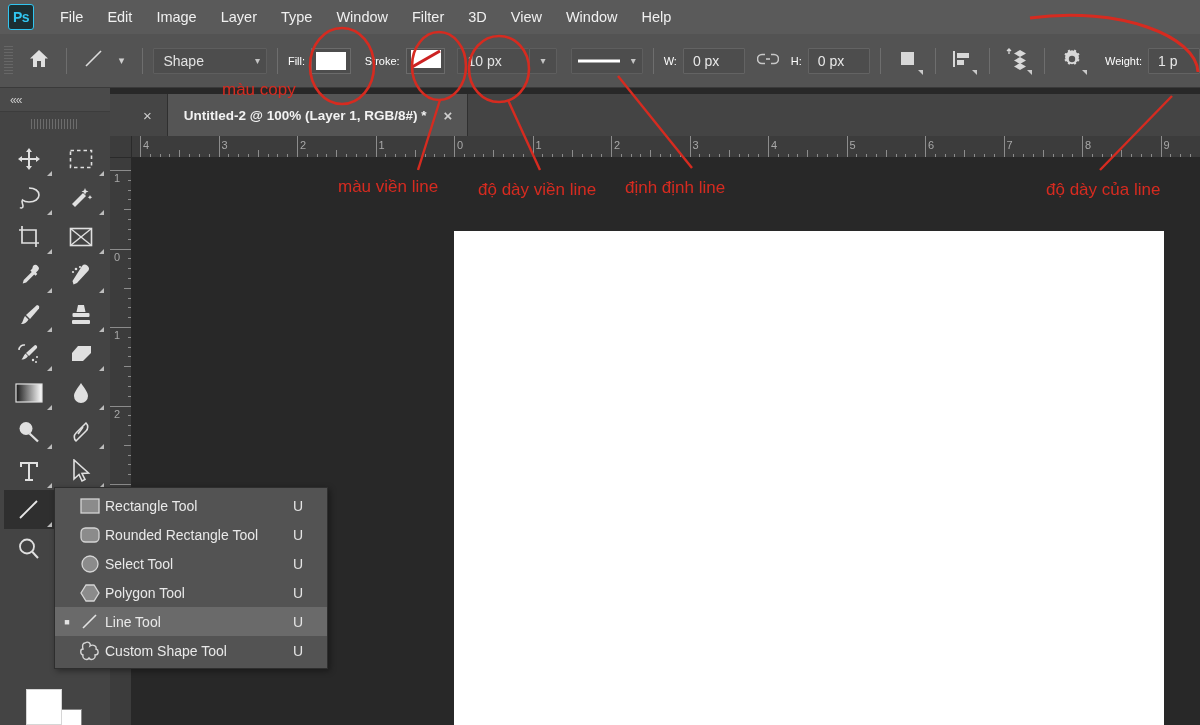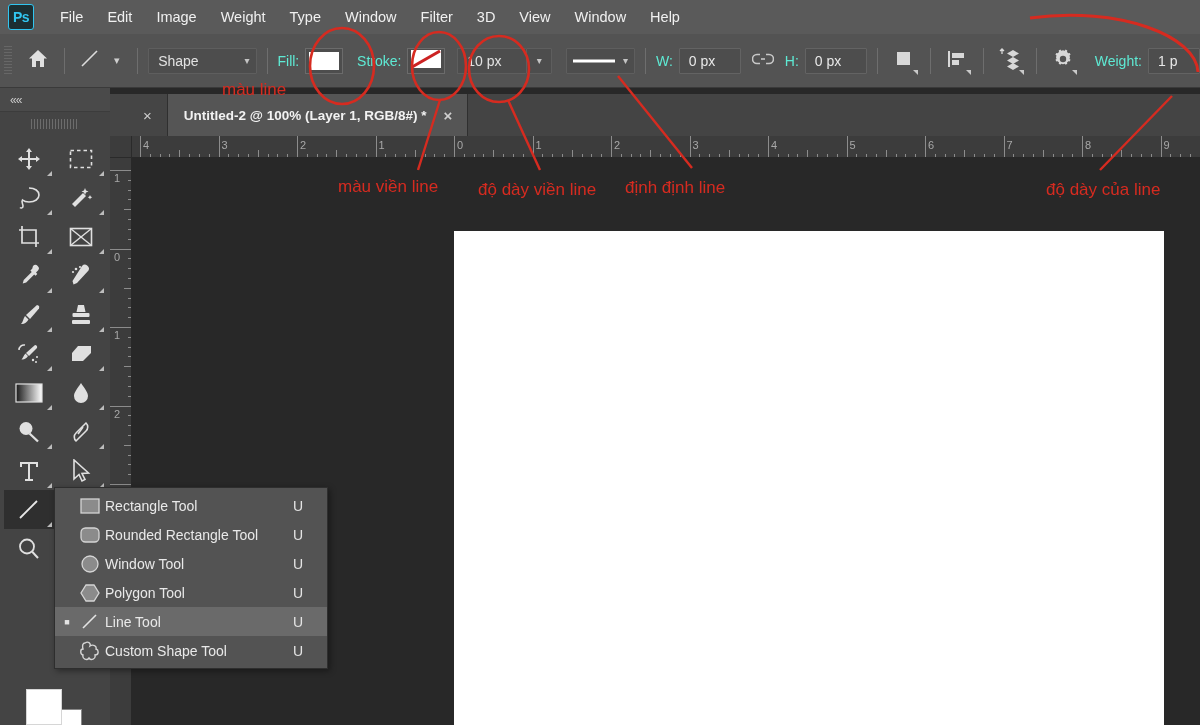--- a/index.html
+++ b/index.html
@@ -33,21 +33,21 @@
     position: absolute; left: 0; top: 34px; width: 1200px; height: 54px;
     background: #535353; display: flex; align-items: center;
     border-bottom: 1px solid #3a3a3a;
   }
   .ob-grip {
     width: 9px; height: 30px; margin: 0 5px 0 4px;
     background: repeating-linear-gradient(to bottom,#777 0 1px,transparent 1px 3px);
     opacity: .55;
   }
   .ob-sep { width: 1px; height: 26px; background: #6e6e6e; margin: 0 10px; }
-  .ob-label { color: #5eead4; font-size: 14px; margin-right: 6px; white-space: nowrap; }
+  .ob-label { color: #ffffff; font-size: 11px; margin-right: 6px; white-space: nowrap; }
   .ob-btn {
     width: 34px; height: 30px; display: flex; align-items: center; justify-content: center;
     cursor: default;
   }
   .ob-select {
     height: 26px; background: #4d4d4d; border: 1px solid #5e5e5e;
     color: #e2e2e2; font-size: 14px; display: flex; align-items: center;
     padding: 0 6px 0 9px; border-radius: 1px; cursor: default; white-space: nowrap;
   }
   .ob-select .chev { margin-left: auto; padding-left: 10px; opacity: .8; font-size: 10px; }
@@ -177,21 +177,21 @@
 </head>
 <body>
 
 <div id="app">
 
   <div id="menubar">
     <div id="ps-logo">Ps</div>
     <div class="menu-item">File</div>
     <div class="menu-item">Edit</div>
     <div class="menu-item">Image</div>
-    <div class="menu-item">Weight</div>
+    <div class="menu-item">Layer</div>
     <div class="menu-item">Type</div>
     <div class="menu-item">Window</div>
     <div class="menu-item">Filter</div>
     <div class="menu-item">3D</div>
     <div class="menu-item">View</div>
     <div class="menu-item">Window</div>
     <div class="menu-item">Help</div>
   </div>
 
   <div id="optionsbar">
@@ -755,21 +755,21 @@
       <span class="fly-label">Rounded Rectangle Tool</span>
       <span class="fly-key">U</span>
     </div>
     <div class="fly-item">
       <span class="fly-bullet"></span>
       <span class="fly-icon">
         <svg width="20" height="18" viewBox="0 0 20 18">
             <circle cx="10" cy="9" r="8" fill="#8b8b8b" stroke="#d5d5d5" stroke-width="1.3"></circle>
           </svg>
       </span>
-      <span class="fly-label">Window Tool</span>
+      <span class="fly-label">Select Tool</span>
       <span class="fly-key">U</span>
     </div>
     <div class="fly-item">
       <span class="fly-bullet"></span>
       <span class="fly-icon">
         <svg width="20" height="18" viewBox="0 0 20 18">
             <polygon points="6,1 14,1 19,9 14,17 6,17 1,9" fill="#8b8b8b" stroke="#d5d5d5" stroke-width="1.3"></polygon>
           </svg>
       </span>
       <span class="fly-label">Polygon Tool</span>
@@ -805,19 +805,19 @@
       <path d="M1030 18 C1120 6 1196 36 1198 72" stroke-width="3"></path>
     </g>
     <g stroke="#d62b20" stroke-width="2.4" fill="none">
       <line x1="418" y1="170" x2="440" y2="100"></line>
       <line x1="540" y1="170" x2="508" y2="100"></line>
       <line x1="692" y1="168" x2="618" y2="76"></line>
       <line x1="1100" y1="170" x2="1172" y2="96"></line>
     </g>
   </svg>
 
-  <div class="anno" style="left:222px;top:80px;">màu line</div>
+  <div class="anno" style="left:222px;top:80px;">màu copy</div>
   <div class="anno" style="left:338px;top:177px;">màu viền line</div>
   <div class="anno" style="left:478px;top:180px;">độ dày viền line</div>
   <div class="anno" style="left:625px;top:178px;">định định line</div>
   <div class="anno" style="left:1046px;top:180px;">độ dày của line</div>
 
 </div>
 
 </body></html>

